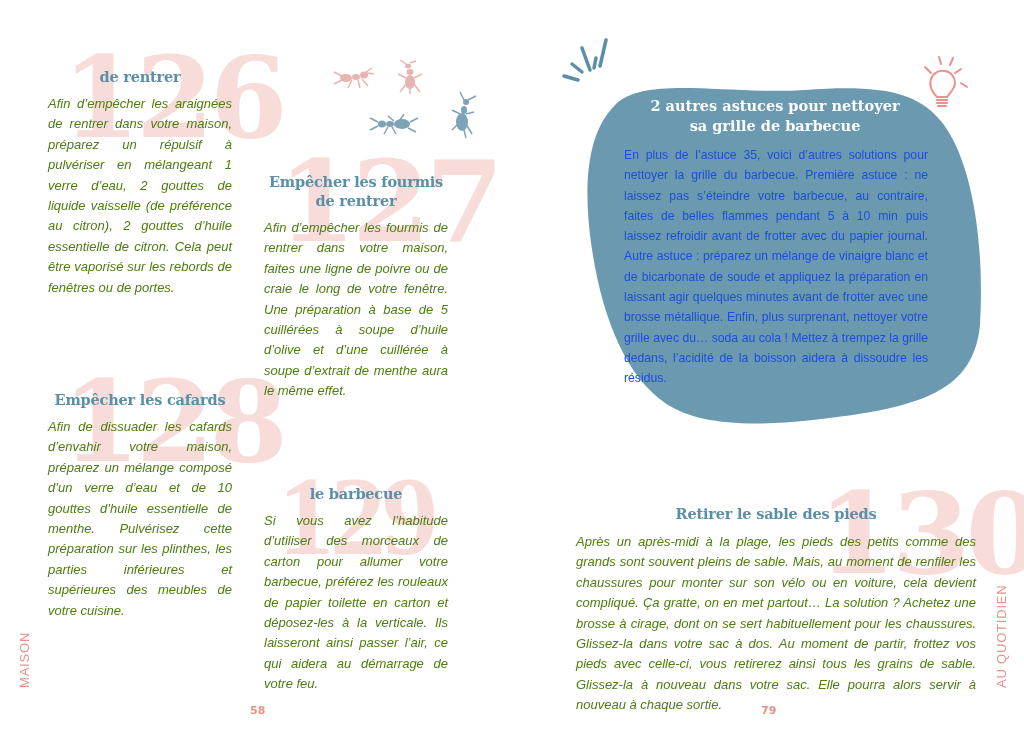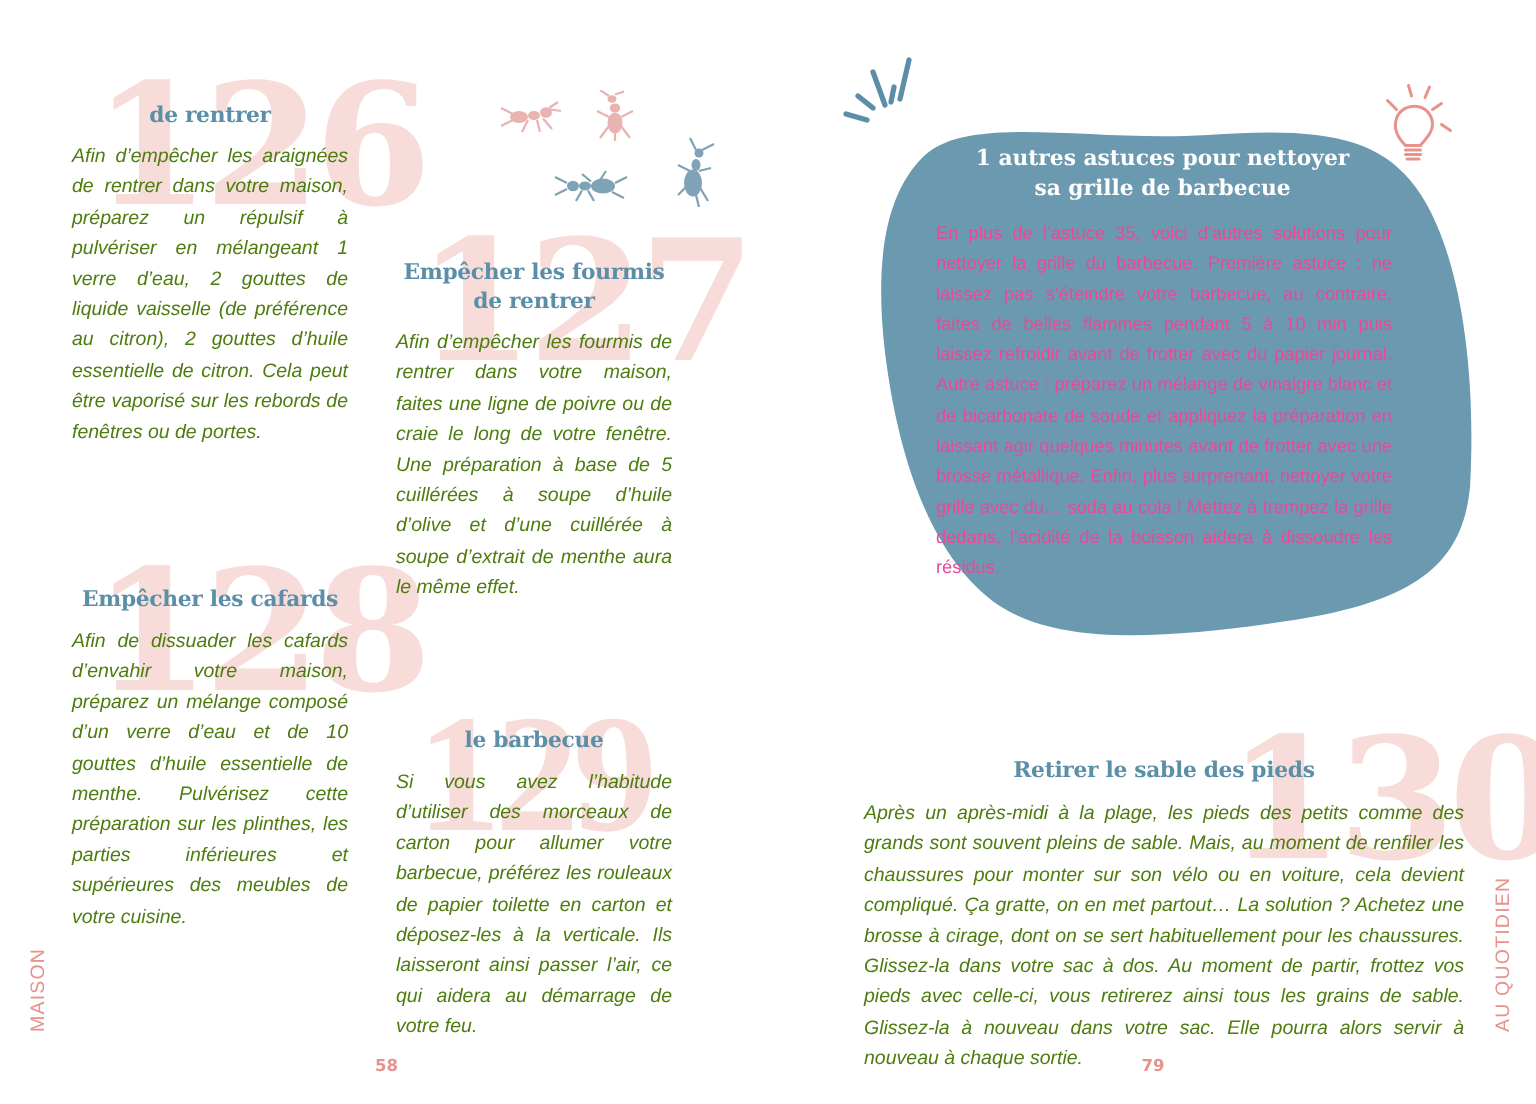--- a/index.html
+++ b/index.html
@@ -58,21 +58,21 @@
   }
 
   .blob-wrap { position: absolute; left: 575px; top: 35px; width: 410px; height: 400px; z-index: 0; }
   .blob-title {
     position: absolute; left: 615px; top: 96px; width: 320px;
     font-family: "DejaVu Serif", serif; font-weight: bold;
     color: #ffffff; font-size: 14.5px; line-height: 19.5px; text-align: center; z-index: 2;
   }
   .blob-body {
     position: absolute; left: 624px; top: 145px; width: 304px;
-    color: #ec4899; font-size: 12.2px; line-height: 20.3px; text-align: justify; z-index: 2;
+    color: #1d4ed8; font-size: 12.2px; line-height: 20.3px; text-align: justify; z-index: 2;
   }
 
   .ants { position: absolute; left: 330px; top: 60px; width: 160px; height: 80px; z-index: 1; }
   .sparks { position: absolute; left: 560px; top: 38px; width: 60px; height: 50px; z-index: 2; }
   .bulb { position: absolute; left: 915px; top: 55px; width: 60px; height: 60px; z-index: 2; }
 </style>
 </head>
 <body>
 
 <div class="spread">
@@ -167,21 +167,21 @@
         <line x1="23" y1="51" x2="31" y2="51"></line>
         <line x1="24" y1="2" x2="26" y2="9"></line>
         <line x1="38" y1="3" x2="35" y2="10"></line>
         <line x1="46" y1="14" x2="40" y2="18"></line>
         <line x1="10" y1="12" x2="16" y2="18"></line>
         <line x1="46" y1="28" x2="52" y2="32"></line>
       </g>
     </svg>
 
     <div class="blob-title">
-      <div>1 autres astuces pour nettoyer</div>
+      <div>2 autres astuces pour nettoyer</div>
       <div>sa grille de barbecue</div>
     </div>
     <p class="blob-body">En plus de l’astuce 35, voici d’autres solutions pour nettoyer la grille du barbecue. Première astuce : ne laissez pas s’éteindre votre barbecue, au contraire, faites de belles flammes pendant 5 à 10 min puis laissez refroidir avant de frotter avec du papier journal. Autre astuce : préparez un mélange de vinaigre blanc et de bicarbonate de soude et appliquez la préparation en laissant agir quelques minutes avant de frotter avec une brosse métallique. Enfin, plus surprenant, nettoyer votre grille avec du… soda au cola ! Mettez à trempez la grille dedans, l’acidité de la boisson aidera à dissoudre les résidus.</p>
 
     <div class="bignum" style="left:818px; top:478px;">130</div>
     <div class="tip" style="left:576px; top:504px; width:400px;">
       <div class="tip-title">
         <div>Retirer le sable des pieds</div>
       </div>
       <p class="tip-body" style="margin-top:9px;">Après un après-midi à la plage, les pieds des petits comme des grands sont souvent pleins de sable. Mais, au moment de renfiler les chaussures pour monter sur son vélo ou en voiture, cela devient compliqué. Ça gratte, on en met partout… La solution ? Achetez une brosse à cirage, dont on se sert habituellement pour les chaussures. Glissez-la dans votre sac à dos. Au moment de partir, frottez vos pieds avec celle-ci, vous retirerez ainsi tous les grains de sable. Glissez-la à nouveau dans votre sac. Elle pourra alors servir à nouveau à chaque sortie.</p>

